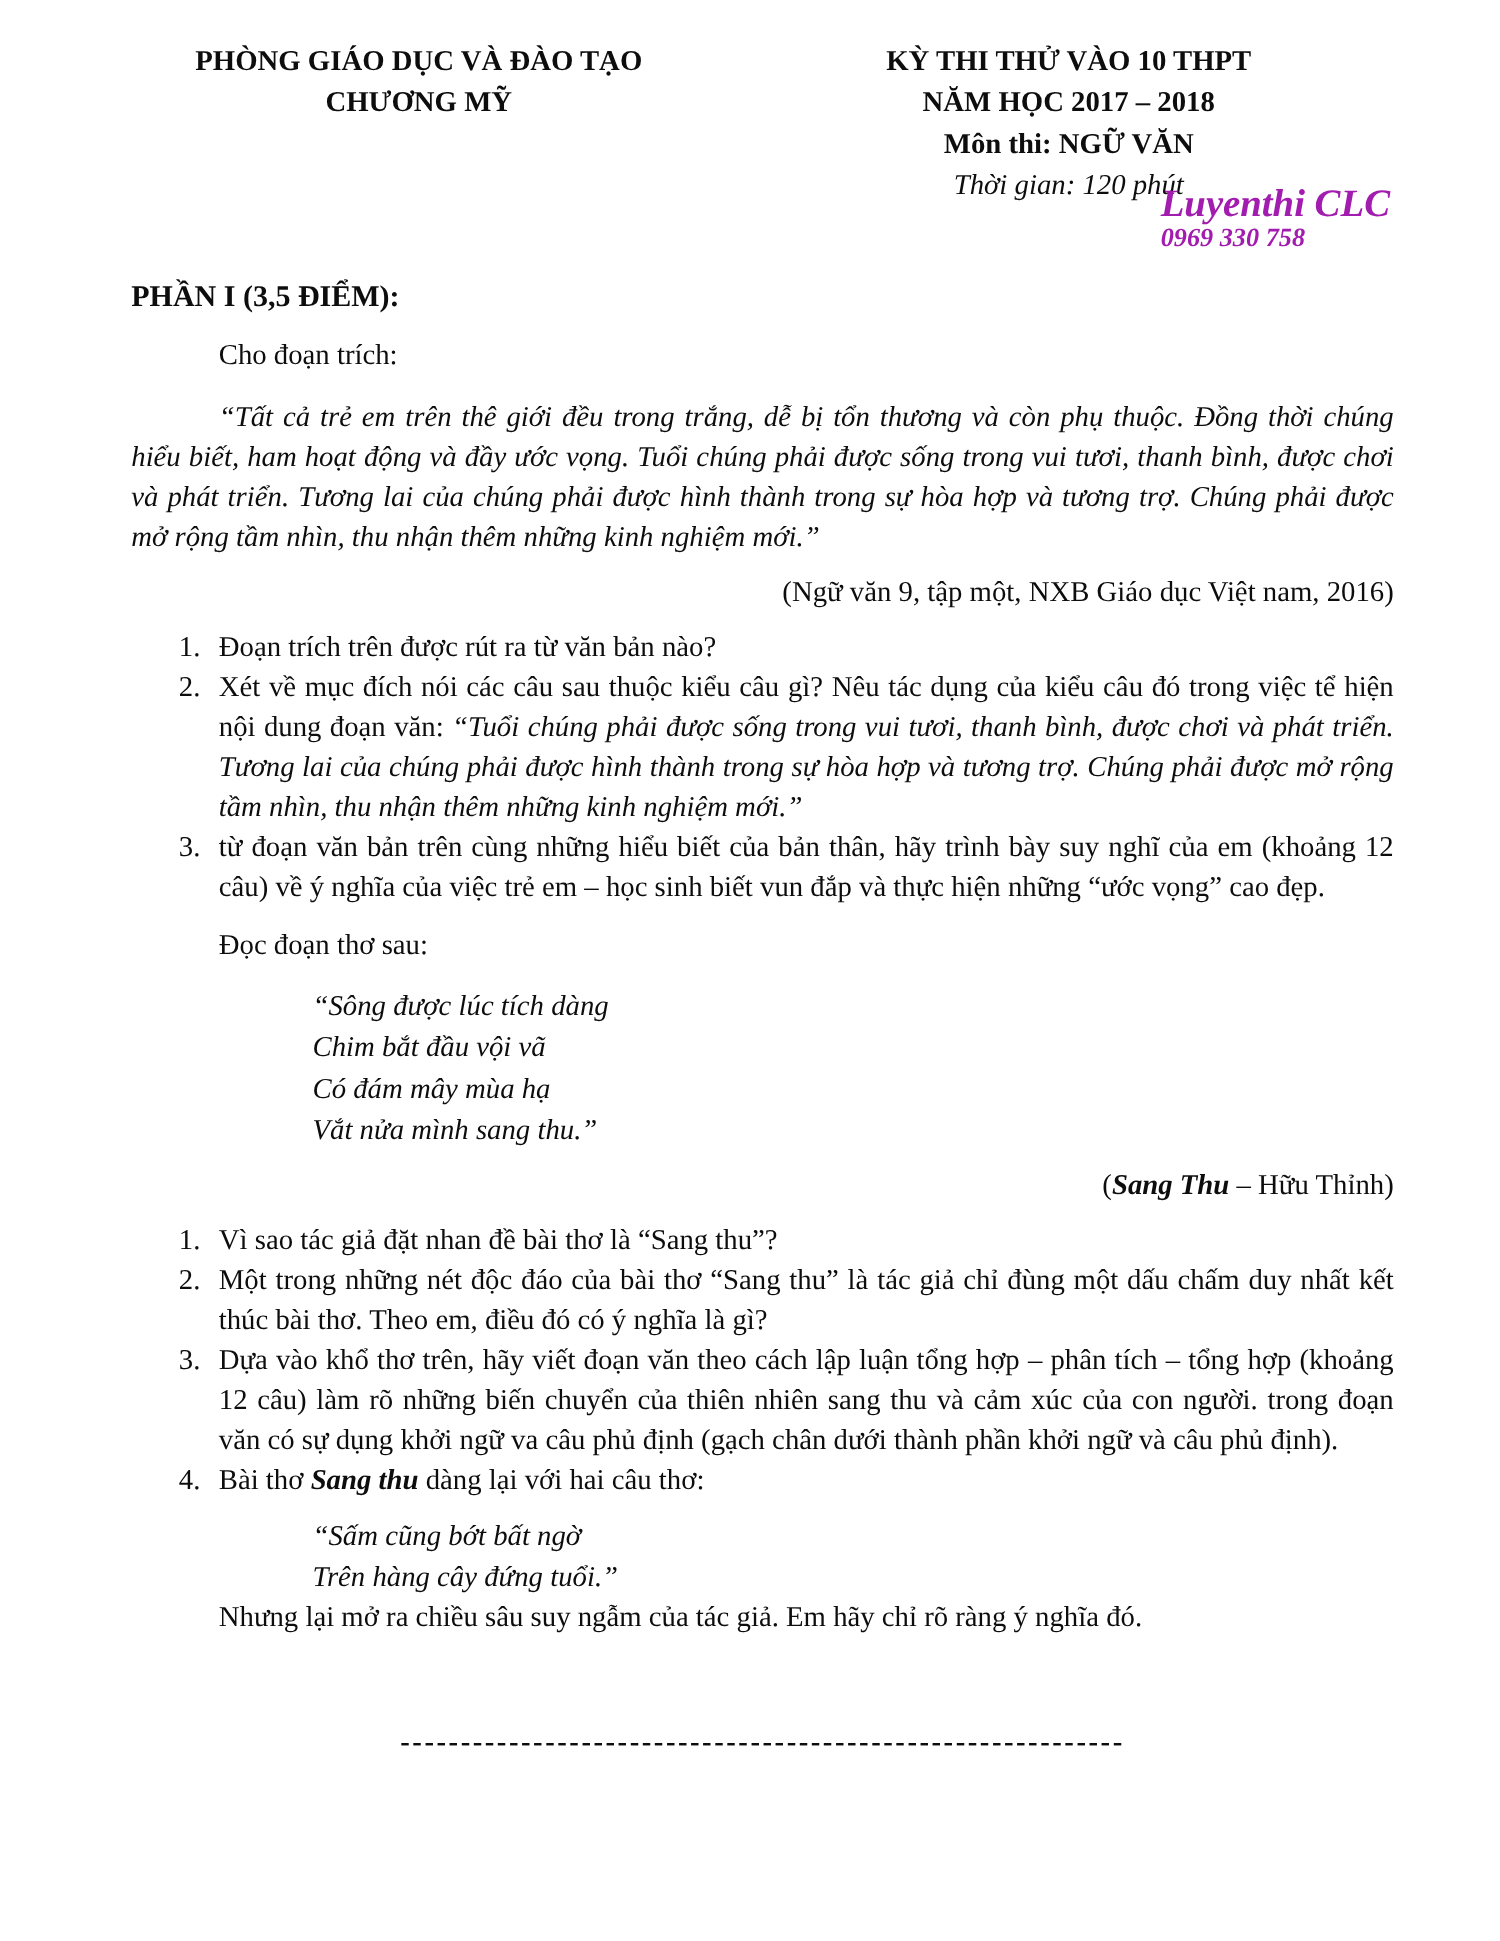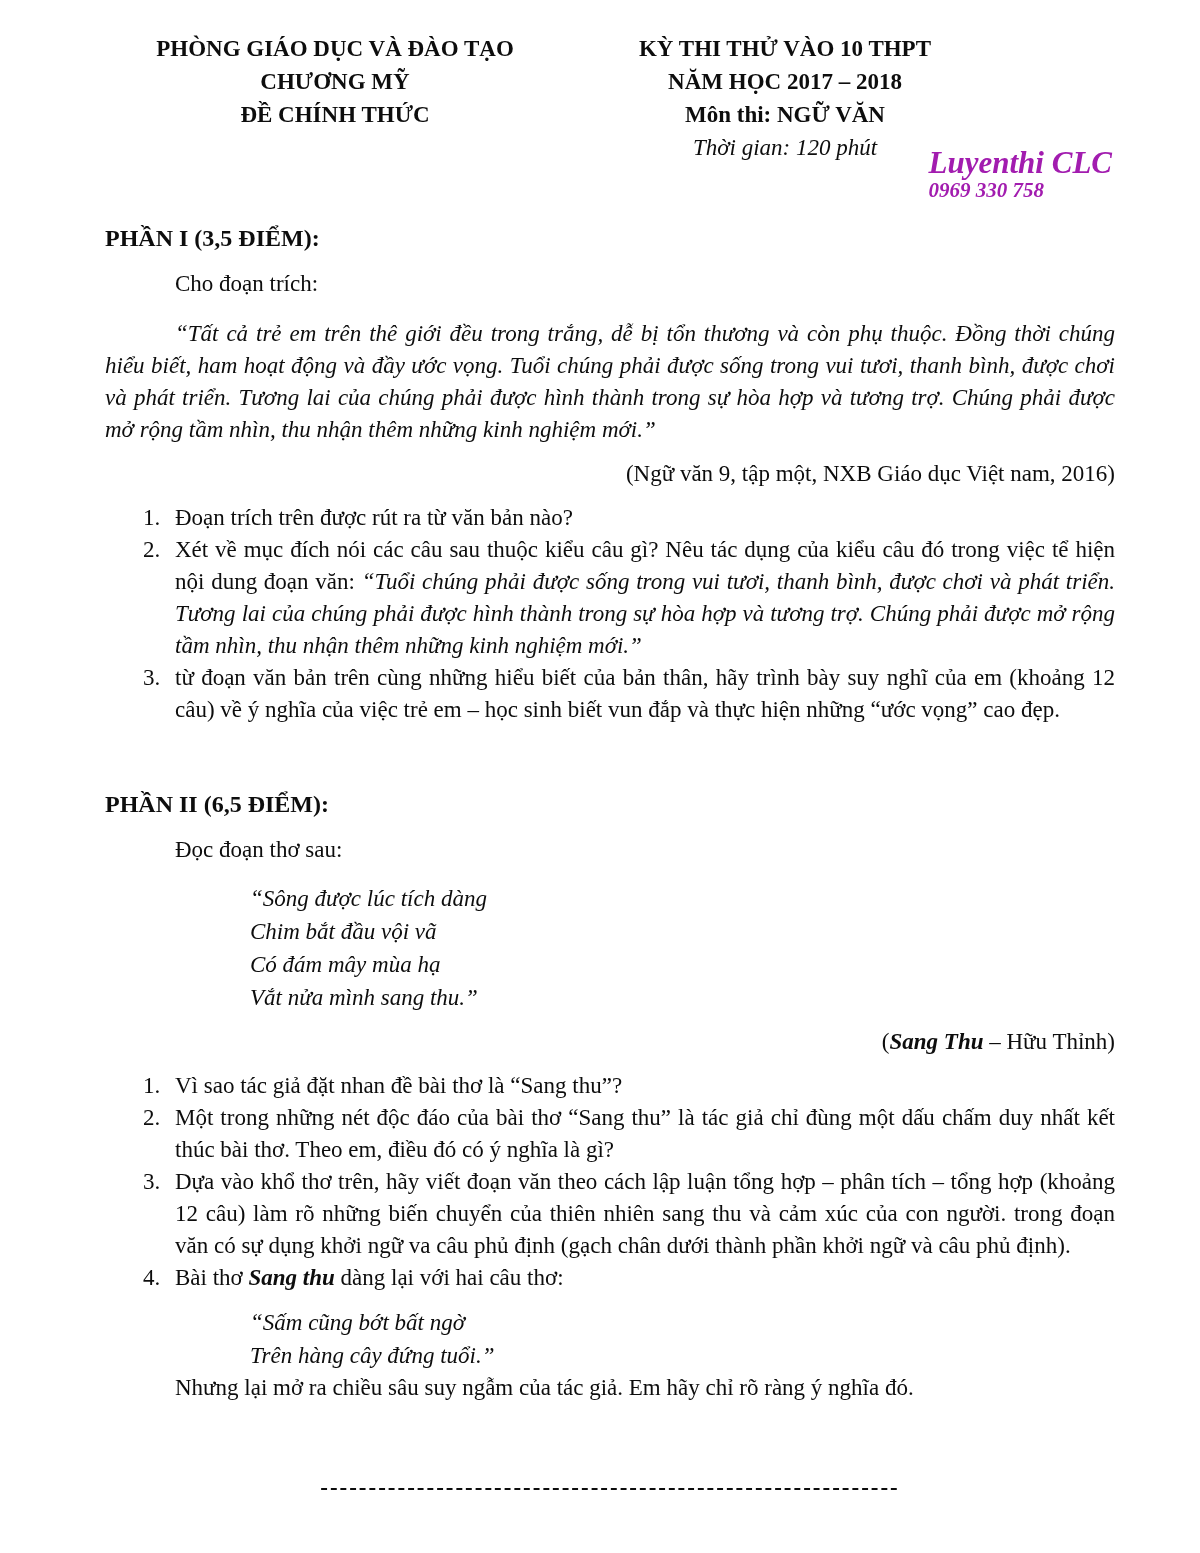--- a/index.html
+++ b/index.html
@@ -10,21 +10,21 @@
     box-sizing: border-box;
     background: #ffffff;
     color: #0d0d0d;
     font-family: "Liberation Serif", serif;
     font-size: 23px;
     line-height: 32px;
     padding: 32px 85px 0 105px;
     overflow: hidden;
   }
   
-  .header { display: flex; }
+  .header { display: flex; justify-content: space-between; }
   .header-left {
     width: 460px;
     text-align: center;
     font-weight: bold;
     font-size: 23px;
     line-height: 33px;
   }
   .header-right {
     width: 440px;
     margin-right: 40px;
@@ -77,21 +77,20 @@
 </style>
 </head>
 <body>
 
 <div class="page">
 
   <div class="header">
     <div class="header-left">
       <div>PHÒNG GIÁO DỤC VÀ ĐÀO TẠO</div>
       <div>CHƯƠNG MỸ</div>
-      <div>ĐỀ CHÍNH THỨC</div>
     </div>
     <div class="header-right">
       <div>KỲ THI THỬ VÀO 10 THPT</div>
       <div>NĂM HỌC 2017 – 2018</div>
       <div>Môn thi: NGỮ VĂN</div>
       <div class="normal">Thời gian: 120 phút</div>
     </div>
   </div>
 
   <div class="logo">
@@ -115,21 +114,20 @@
         <div class="q-text"><span>Xét về mục đích nói các câu sau thuộc kiểu câu gì? Nêu tác dụng của kiểu câu đó trong việc tể hiện nội dung đoạn văn: </span><span class="it">“Tuổi chúng phải được sống trong vui tươi, thanh bình, được chơi và phát triển. Tương lai của chúng phải được hình thành trong sự hòa hợp và tương trợ. Chúng phải được mở rộng tầm nhìn, thu nhận thêm những kinh nghiệm mới.”</span></div>
       </div>
       <div class="q-item">
         <div class="q-num">3.</div>
         <div class="q-text">từ đoạn văn bản trên cùng những hiểu biết của bản thân, hãy trình bày suy nghĩ của em (khoảng 12 câu) về ý nghĩa của việc trẻ em – học sinh biết vun đắp và thực hiện những “ước vọng” cao đẹp.</div>
       </div>
     </div>
   </div>
 
   <div>
-    <div class="section-title t2">PHẦN II (6,5 ĐIỂM):</div>
     <div class="intro">Đọc đoạn thơ sau:</div>
 
     <div class="poem">
       <div class="poem-line">“Sông được lúc tích dàng</div>
       <div class="poem-line">Chim bắt đầu vội vã</div>
       <div class="poem-line">Có đám mây mùa hạ</div>
       <div class="poem-line">Vắt nửa mình sang thu.”</div>
     </div>
 
     <div class="attribution"><span>(</span><span class="bi">Sang Thu</span><span> – Hữu Thỉnh)</span></div>

